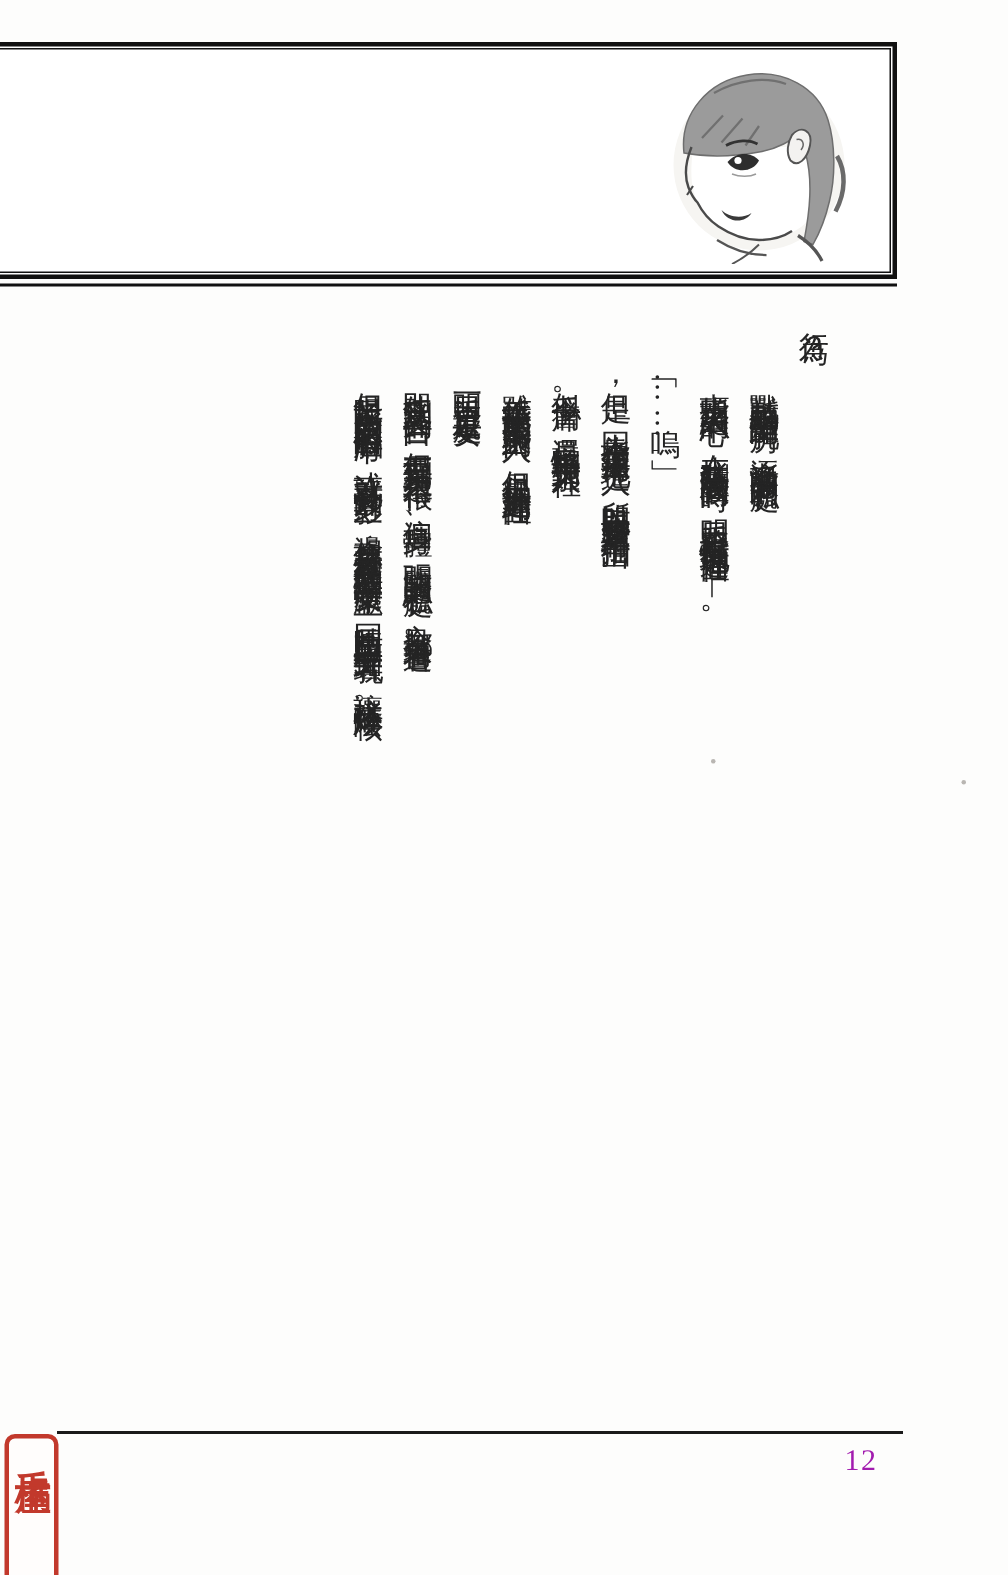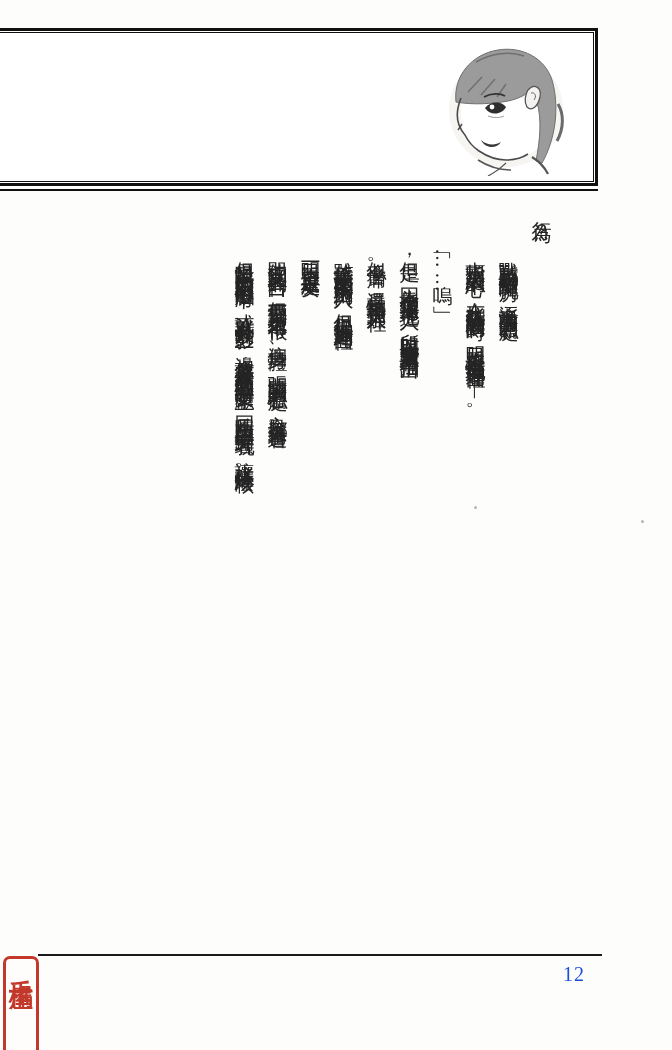--- a/index.html
+++ b/index.html
@@ -61,21 +61,21 @@
     left: 38px; top: 954px;
     width: 564px; height: 2px;
     background: #1a1a1a;
   }
   .page-number {
     position: absolute;
     left: 552px; top: 963px;
     width: 44px;
     text-align: center;
     font-size: 20px;
-    color: #1d4ed8;
+    color: #a21caf;
     letter-spacing: 1px;
   }
 
   
   .seal {
     position: absolute;
     left: 3px; top: 956px;
     width: 36px; height: 102px;
     border: 3px solid #c2392c;
     border-radius: 7px;

